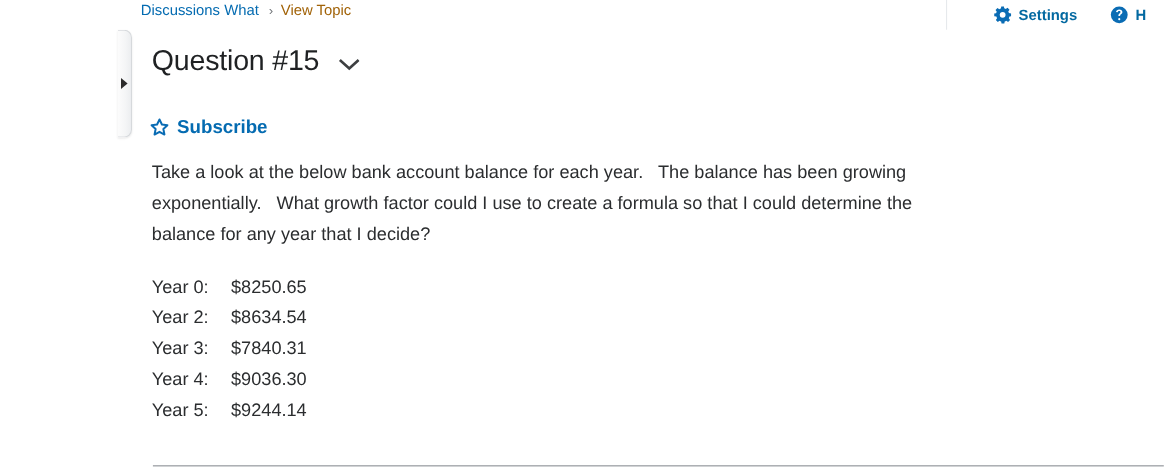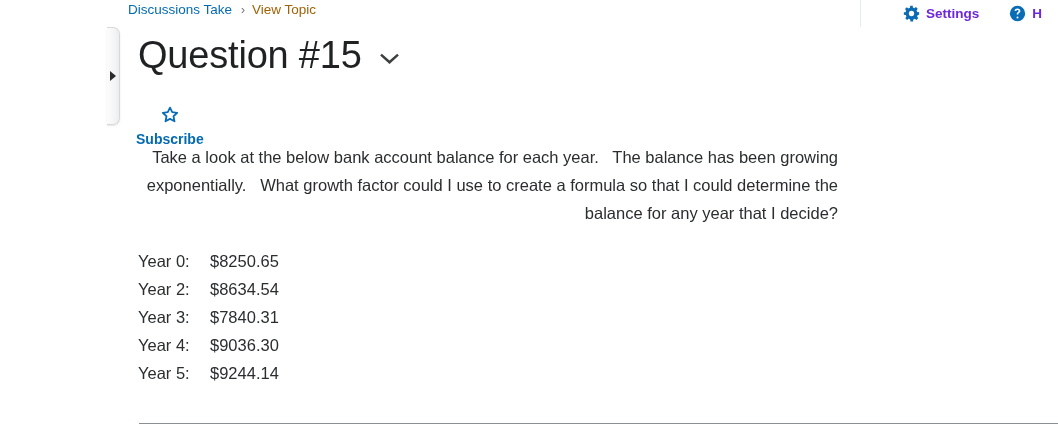--- a/index.html
+++ b/index.html
@@ -31,21 +31,21 @@
   .utility-sep {
     width: 1px;
     height: 27px;
     background: #e6e9ec;
     margin-right: 42px;
   }
   .utility-link {
     display: flex;
     align-items: center;
     gap: 6px;
-    color: #6d28d9;
+    color: #0369a1;
     font-size: 13.5px;
     font-weight: bold;
     text-decoration: none;
     white-space: nowrap;
     cursor: pointer;
   }
   .utility-link + .utility-link { margin-left: 30px; }
   .utility-link svg { display: block; }
 
   
@@ -97,21 +97,21 @@
   
   .page-title-row {
     position: absolute;
     left: 138px;
     top: 30px;
     display: flex;
     align-items: center;
     gap: 18px;
   }
   .page-title {
-    font-size: 38px;
+    font-size: 26px;
     line-height: 50px;
     font-weight: normal;
     letter-spacing: -0.2px;
     color: #1f2123;
     margin: 0;
     white-space: nowrap;
   }
   .title-chevron {
     cursor: pointer;
     display: flex;
@@ -121,39 +121,38 @@
 
   
   .subscribe {
     position: absolute;
     left: 136px;
     top: 106px;
     display: flex;
     align-items: center;
     gap: 7px;
     color: #046bb1;
-    font-size: 14px;
+    font-size: 17px;
     font-weight: bold;
     text-decoration: none;
     cursor: pointer;
-    flex-direction: column;
   }
   .subscribe svg { display: block; }
 
   
   .topic-body {
     position: absolute;
     left: 138px;
     top: 143px;
     width: 700px;
     font-size: 16.5px;
     line-height: 28px;
     color: #2b2d2f;
   }
-  .topic-body p { margin: 0; text-align: right; }
+  .topic-body p { margin: 0; }
   .topic-body .para { white-space: pre-wrap; }
 
   .data-list {
     margin-top: 20px;
   }
   .data-row {
     display: flex;
     font-size: 16.5px;
     line-height: 28px;
     color: #2b2d2f;
@@ -194,21 +193,21 @@
         <circle cx="10" cy="10" r="9" fill="#0a6cb4"></circle>
         <path fill="#ffffff" d="M10 4.2c-1.9 0-3.2 1-3.5 2.7l1.9.3c.14-.8.7-1.25 1.55-1.25.82 0 1.36.46 1.36 1.12 0 .52-.25.84-1.02 1.42-.92.7-1.25 1.25-1.2 2.3l.02.44h1.86v-.33c0-.63.2-.93.98-1.5 1.02-.76 1.42-1.4 1.42-2.42 0-1.68-1.37-2.78-3.37-2.78z"></path>
         <circle cx="10" cy="14.6" r="1.15" fill="#ffffff"></circle>
       </svg>
     </span>
     <span>H</span>
   </a>
 </div>
 
 <nav class="breadcrumb">
-  <a>Discussions Take</a><span class="crumb-sep">›</span><span class="crumb-current">View Topic</span>
+  <a>Discussions What</a><span class="crumb-sep">›</span><span class="crumb-current">View Topic</span>
 </nav>
 
 <div class="panel-handle">
   <span class="tri"></span>
 </div>
 
 <div class="page-title-row">
   <h1 class="page-title">Question #15</h1>
   <span class="title-chevron">
     <svg width="19" height="12" viewBox="0 0 20 12" aria-hidden="true">

